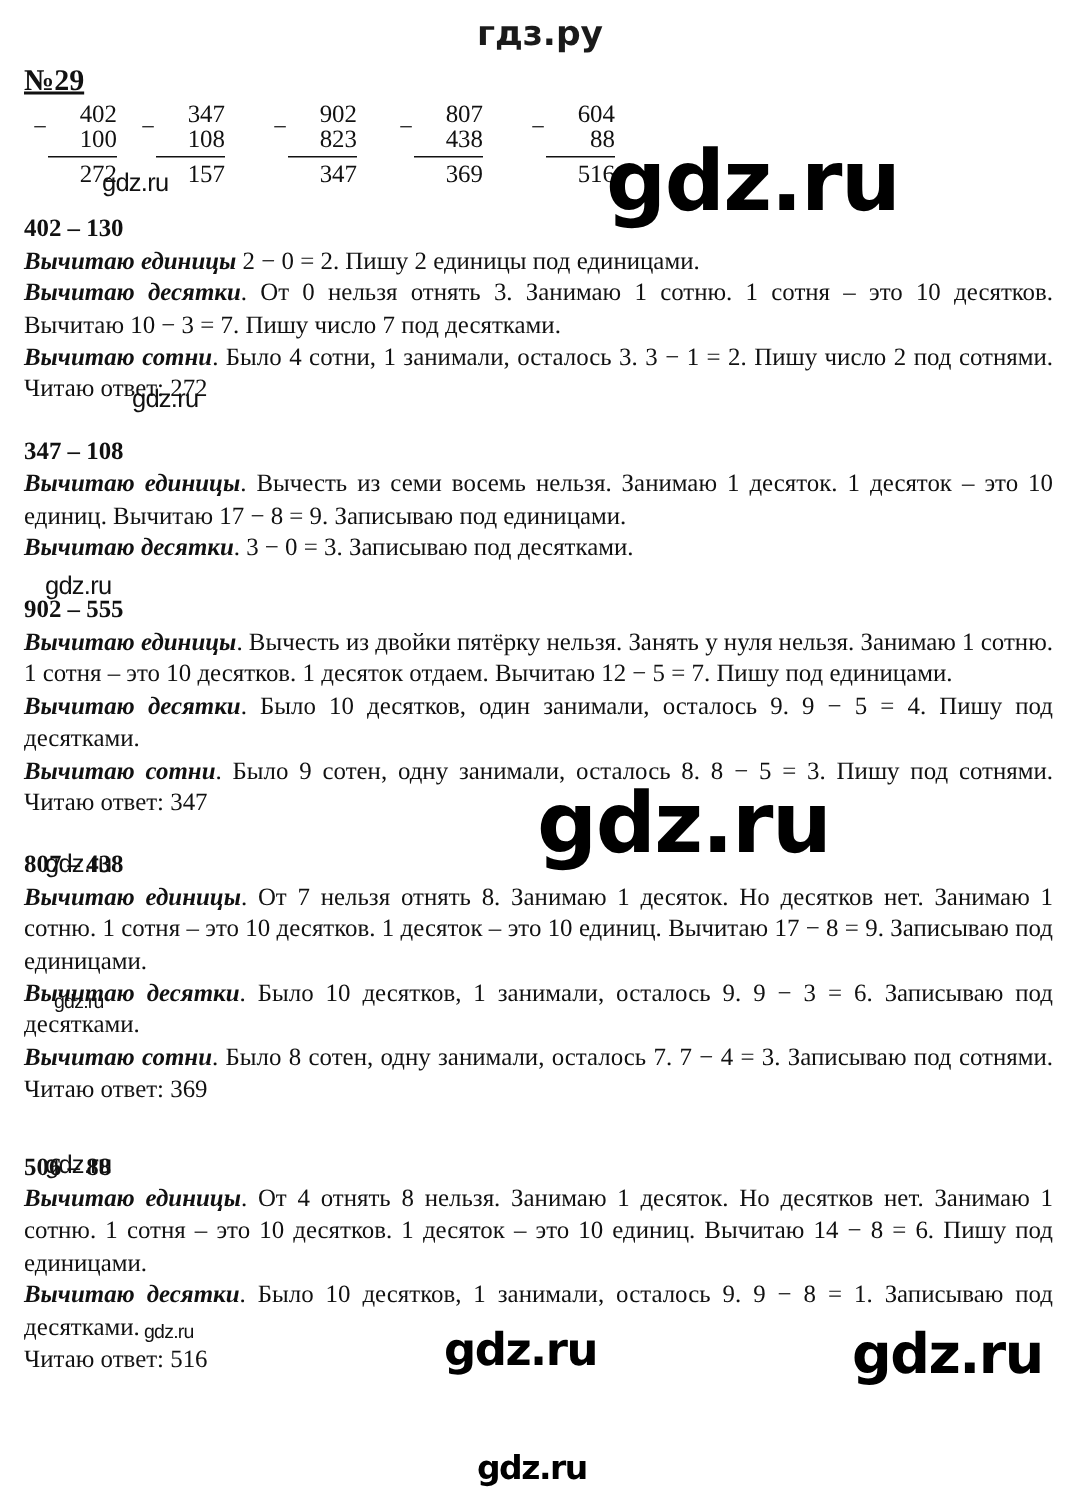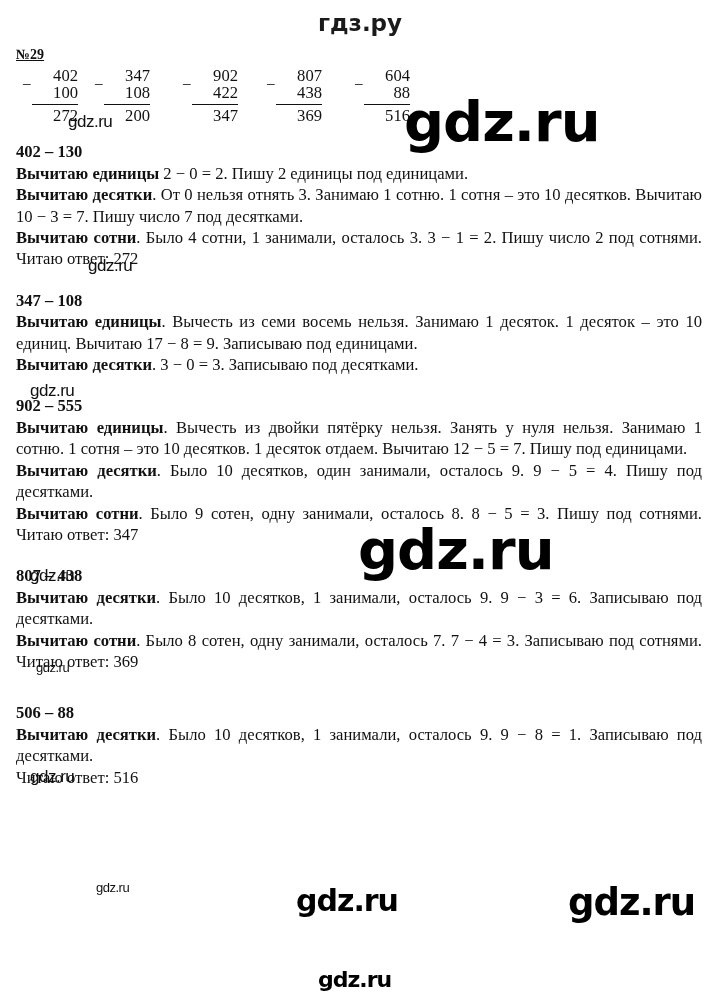--- a/index.html
+++ b/index.html
@@ -1,25 +1,25 @@
 <!DOCTYPE html>
 <html><head>
   <meta charset="utf-8">
   <style>
     html, body { margin: 0; padding: 0; background: #ffffff; }
     body { width: 720px; height: 998px; position: relative; overflow: hidden; color: #111; }
     .site-title { position: absolute; top: 0; left: 0; width: 720px; text-align: center; font-family: "DejaVu Sans", sans-serif; font-weight: bold; font-size: 23px; line-height: 46px; color: #1a1a1a; }
     .doc { position: absolute; left: 16px; top: 44px; width: 686px; font-family: "Liberation Serif", serif; font-size: 16.6px; line-height: 21.4px; }
-    .task-num { font-weight: bold; font-size: 14px; margin: 0 0 2px 0; text-decoration: underline; }
+    .task-num { font-weight: bold; font-size: 20px; margin: 0 0 2px 0; text-decoration: underline; }
     .columns { position: relative; height: 74px; font-size: 16.6px; line-height: 17px; }
     .col { position: absolute; top: 0; width: 46px; text-align: right; }
     .col .minus { position: absolute; left: -10px; top: 9px; }
     .col .rule { border-top: 1px solid #111; margin: 3px 0 2px 0; width: 100%; }
     .line { margin: 0; text-align: justify; }
-    .line b { font-weight: bold; }
+    .line b { font-weight: bold; font-style: italic; }
     .expr { margin: 0; font-weight: bold; }
     .gap { height: 20px; }
     .wm-small { position: absolute; font-family: "Liberation Sans", sans-serif; font-size: 17px; color: #111; letter-spacing: -0.5px; }
     .wm-big { position: absolute; font-family: "DejaVu Sans", sans-serif; font-weight: bold; color: #000; letter-spacing: -1px; }
   </style>
 </head>
 <body>
 
 <div class="site-title">гдз.ру</div>
 
@@ -32,26 +32,26 @@
       <div>402</div>
       <div>100</div>
       <div class="rule"></div>
       <div>272</div>
     </div>
     <div class="col" style="left:88px">
       <span class="minus">−</span>
       <div>347</div>
       <div>108</div>
       <div class="rule"></div>
-      <div>200</div>
+      <div>157</div>
     </div>
     <div class="col" style="left:176px">
       <span class="minus">−</span>
       <div>902</div>
-      <div>422</div>
+      <div>823</div>
       <div class="rule"></div>
       <div>347</div>
     </div>
     <div class="col" style="left:260px">
       <span class="minus">−</span>
       <div>807</div>
       <div>438</div>
       <div class="rule"></div>
       <div>369</div>
     </div>
@@ -82,27 +82,29 @@
   <div>
     <p class="expr">902 – 555</p>
     <p class="line"><b>Вычитаю единицы</b><span>. Вычесть из двойки пятёрку нельзя. Занять у нуля нельзя. Занимаю 1 сотню. 1 сотня – это 10 десятков. 1 десяток отдаем. Вычитаю 12 − 5 = 7. Пишу под единицами.</span></p>
     <p class="line"><b>Вычитаю десятки</b><span>. Было 10 десятков, один занимали, осталось 9. 9 − 5 = 4. Пишу под десятками.</span></p>
     <p class="line"><b>Вычитаю сотни</b><span style="white-space:pre-wrap">. Было 9 сотен, одну занимали, осталось 8. 8 − 5 = 3. Пишу под сотнями.          Читаю ответ: 347</span></p>
   </div>
   <div class="gap"></div>
 
   <div>
     <p class="expr">807 – 438</p>
+    <p class="line"><b>Вычитаю единицы</b><span>. От 7 нельзя отнять 8. Занимаю 1 десяток. Но десятков нет. Занимаю 1 сотню. 1 сотня – это 10 десятков. 1 десяток – это 10 единиц. Вычитаю 17 − 8 = 9. Записываю под единицами.</span></p>
     <p class="line"><b>Вычитаю десятки</b><span>. Было 10 десятков, 1 занимали, осталось 9. 9 − 3 = 6. Записываю под десятками.</span></p>
     <p class="line"><b>Вычитаю сотни</b><span style="white-space:pre-wrap">. Было 8 сотен, одну занимали, осталось 7. 7 − 4 = 3. Записываю под сотнями.            Читаю ответ: 369</span></p>
   </div>
   <div class="gap" style="height:30px"></div>
 
   <div>
     <p class="expr">506 – 88</p>
+    <p class="line"><b>Вычитаю единицы</b><span>. От 4 отнять 8 нельзя. Занимаю 1 десяток. Но десятков нет. Занимаю 1 сотню. 1 сотня – это 10 десятков. 1 десяток – это 10 единиц. Вычитаю 14 − 8 = 6. Пишу под единицами.</span></p>
     <p class="line"><b>Вычитаю десятки</b><span>. Было 10 десятков, 1 занимали, осталось 9. 9 − 8 = 1. Записываю под десятками.</span></p>
     <p class="line"><span>Читаю ответ: 516</span></p>
   </div>
 </div>
 
 <div class="wm-small" style="left:68px;top:112px">gdz.ru</div>
 <div class="wm-big" style="left:404px;top:92px;font-size:56px;line-height:60px">gdz.ru</div>
 <div class="wm-small" style="left:88px;top:256px">gdz.ru</div>
 <div class="wm-small" style="left:30px;top:381px">gdz.ru</div>
 <div class="wm-big" style="left:358px;top:520px;font-size:56px;line-height:60px">gdz.ru</div>

